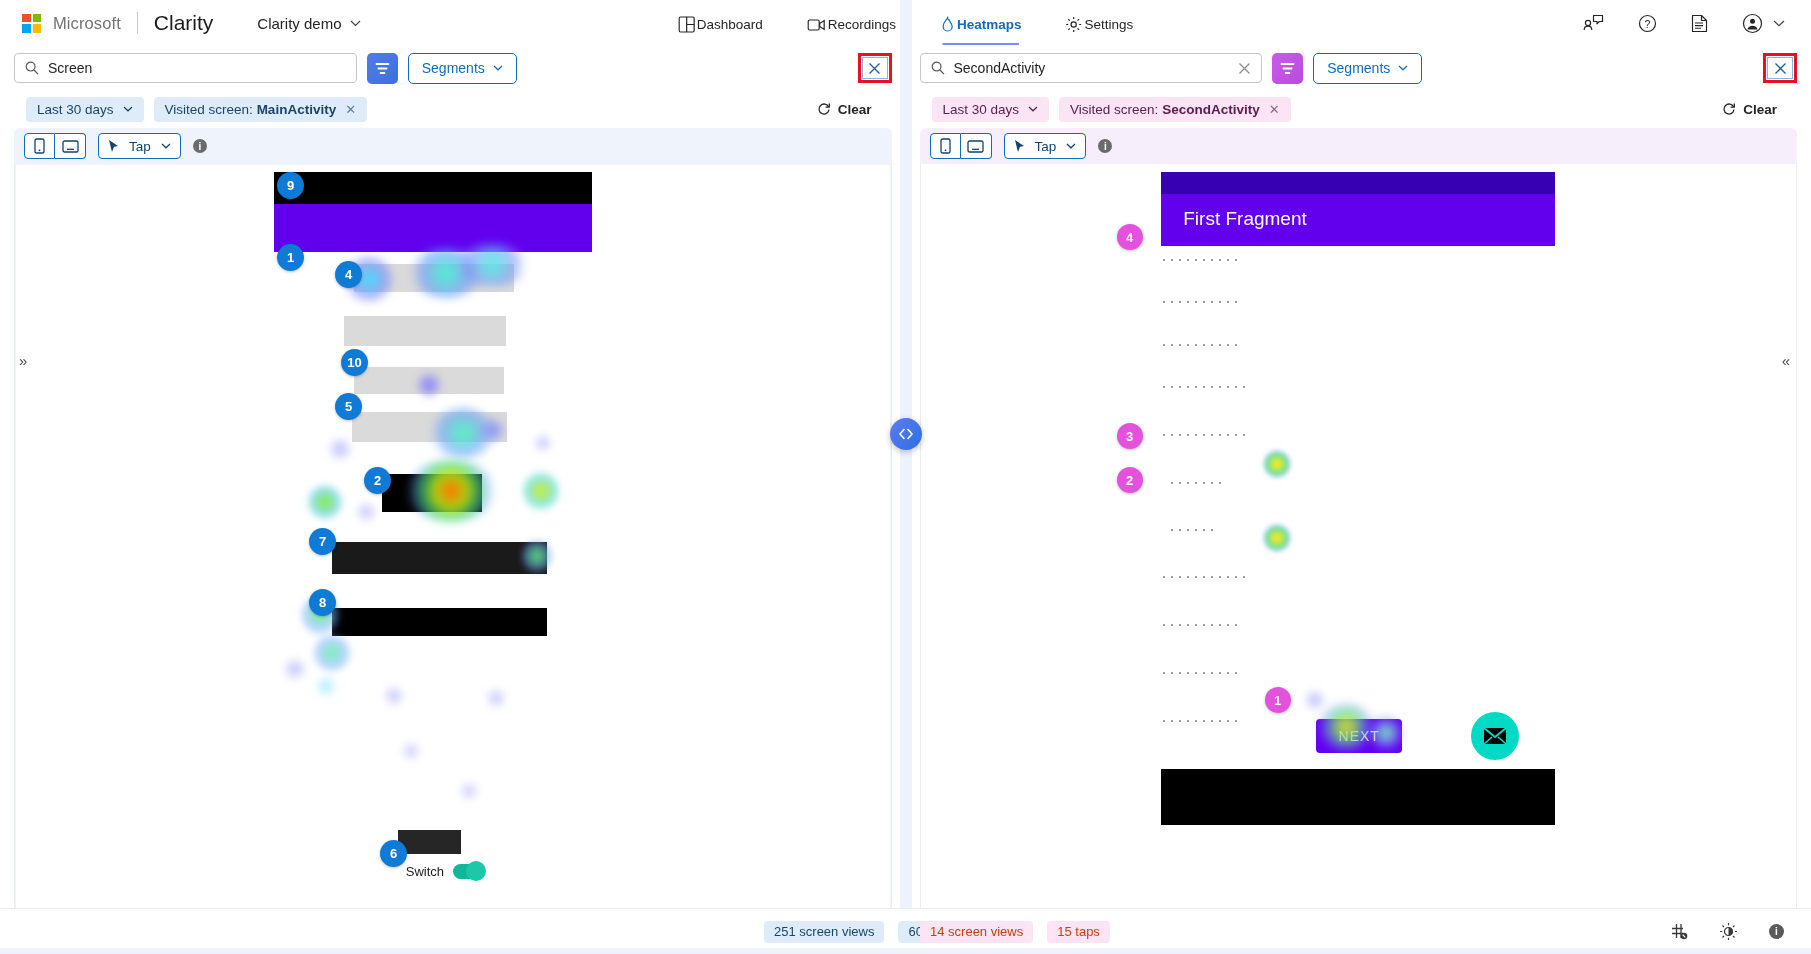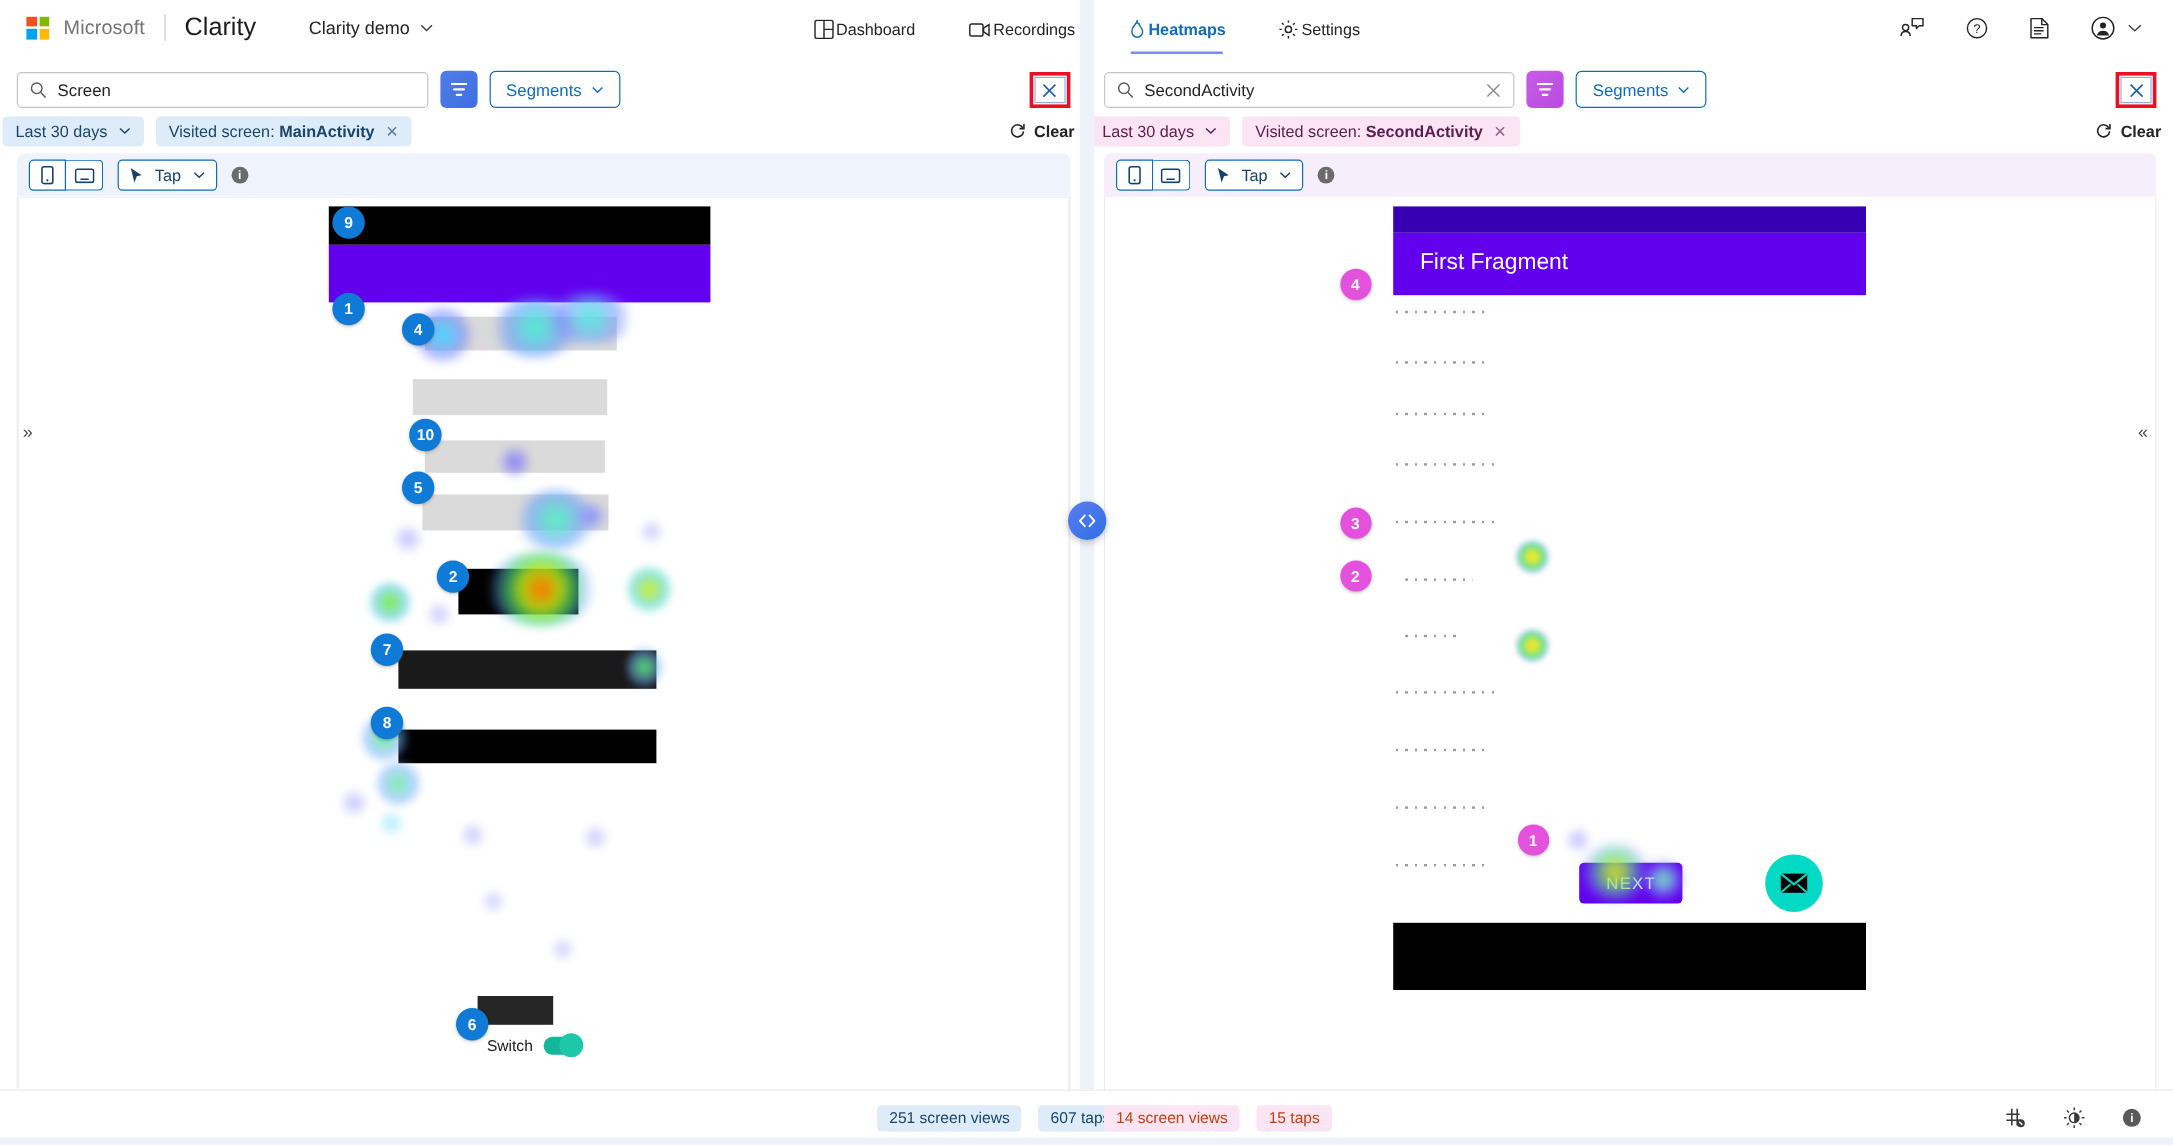--- a/index.html
+++ b/index.html
@@ -44,21 +44,21 @@
   }
   .top-right{ margin-left:auto; display:flex; align-items:center; gap:34px; padding-right:26px;}
   .top-right .ico{ cursor:pointer; display:flex; align-items:center;}
   .acct{display:flex;align-items:center;gap:10px;cursor:pointer}
 
   
   .panes{ display:flex; width:100%; height:calc(954px - 46px);}
   .pane{ width:50%; position:relative; display:flex; flex-direction:column;}
   .pane.left{ border-right:0px solid transparent;}
   .searchrow{
-    height:44px; display:flex; align-items:flex-end; gap:10px; padding:0 14px;
+    height:44px; display:flex; align-items:center; gap:10px; padding:0 14px;
     background:#fff;
   }
   .searchbox{
     flex:1; height:30px; border:1px solid #c8c6c4; border-radius:4px;
     display:flex; align-items:center; gap:9px; padding:0 10px; background:#fff;
     max-width:none;
   }
   .searchbox input{
     border:none; outline:none; font-size:14px; color:#242424; flex:1;
     font-family:"Liberation Sans", sans-serif; background:transparent;
@@ -78,21 +78,21 @@
     width:34px;height:30px;border:3px solid #e81123;display:flex;align-items:center;justify-content:center;
     cursor:pointer; background:#fff;
   }
   .close-hl .inner{
     width:26px;height:22px;border:1px solid #8ab4e8;display:flex;align-items:center;justify-content:center;
     color:#1b5ea8;
   }
 
   
   .chiprow{
-    height:38px; display:flex; align-items:center; gap:10px; padding:0 2px; position:relative;
+    height:38px; display:flex; align-items:center; gap:10px; padding:0 26px; position:relative;
   }
   .chip{
     height:25px;border-radius:4px;display:flex;align-items:center;gap:9px;padding:0 11px;
     font-size:13.5px;cursor:pointer;white-space:nowrap;
   }
   .chip.blue{ background:#deecf9; color:#19456b;}
   .chip.pink{ background:#fbe4f4; color:#5c2050;}
   .chip b{font-weight:700}
   .chip .x{opacity:.65;font-size:13px}
   .clear-btn{
@@ -163,21 +163,21 @@
   .collapse-r{
     position:absolute;right:6px;top:188px;color:#4a4a4a;font-size:15px;cursor:pointer;z-index:10;
   }
 
   
   .bottombar{
     position:absolute;left:0;right:0;bottom:0;height:46px;background:#fff;
     display:flex;align-items:center;border-top:1px solid #ececec;z-index:12;
   }
   .statgroup{display:flex;align-items:center;gap:14px;}
-  .statgroup.g1{ position:absolute; left:731px;}
+  .statgroup.g1{ position:absolute; left:764px;}
   .statgroup.g2{ position:absolute; left:920px;}
   .pill{height:22px;border-radius:4px;display:flex;align-items:center;padding:0 10px;font-size:13px;}
   .pill.blue{background:#deecf9;color:#19456b}
   .pill.pink{background:#fbe4f4;color:#c2410c}
   .bottom-right{position:absolute;right:26px;display:flex;align-items:center;gap:30px;}
   .bottom-right .ico{cursor:pointer;display:flex;align-items:center}
   .bfooter{position:absolute;left:0;right:0;bottom:0;height:6px;background:#eef3fb;}
 </style>
 </head>
 <body>

